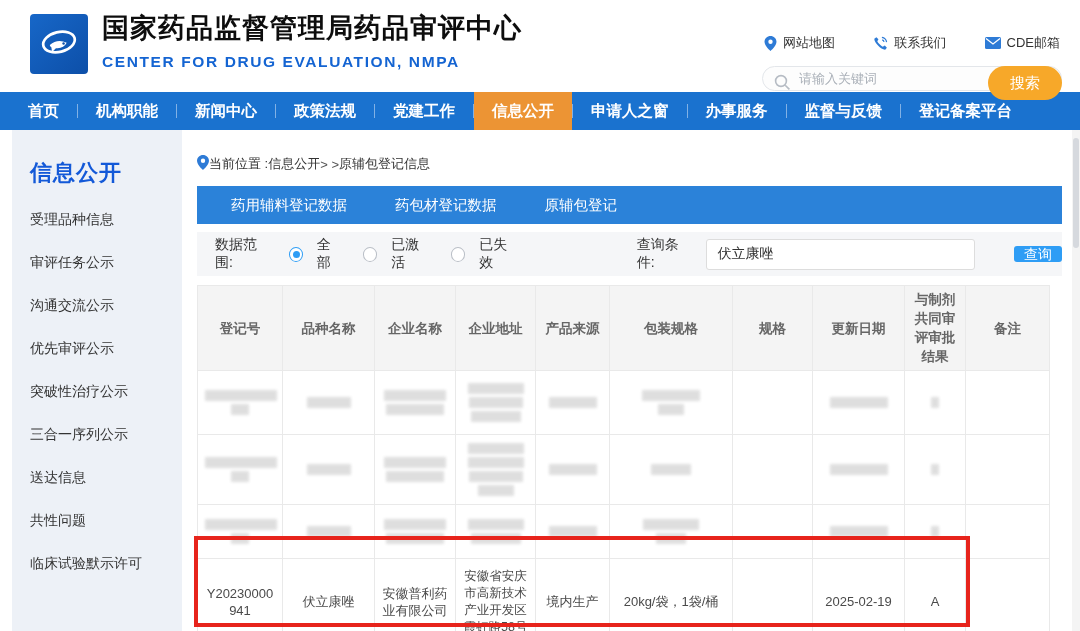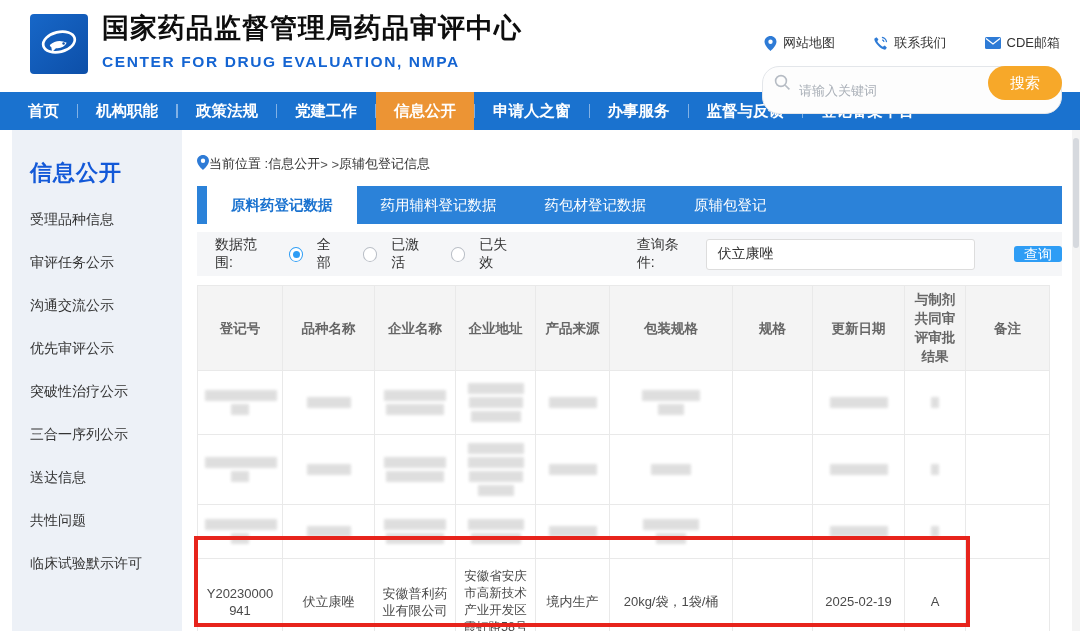--- a/index.html
+++ b/index.html
@@ -13,21 +13,21 @@
               background:linear-gradient(135deg,#1767c8,#0d4fa8); display:flex; align-items:center; justify-content:center; }
   .title-block { position:absolute; left:102px; top:10px; }
   .site-title { font-size:27px; font-weight:bold; color:#0d0d0d; letter-spacing:1px; white-space:nowrap; }
   .site-subtitle { margin-top:7px; font-size:15.5px; font-weight:bold; color:#1464d2; letter-spacing:1.6px; white-space:nowrap; }
 
   .header-right { position:absolute; right:18px; top:10px; width:300px;margin-top:24px; }
   .quick-links { display:flex; justify-content:space-between; align-items:center; padding:0 2px; }
   .quick-link { display:flex; align-items:center; gap:6px; font-size:13px; color:#333; cursor:pointer; white-space:nowrap; }
   .quick-link svg { display:block; }
   .search-bar { position:relative; margin-top:14px; height:34px; }
-  .search-input { width:100%; height:48px; border:1px solid #e3e6ea; border-radius:17px; background:#fdfdfd;
+  .search-input { width:100%; height:25px; border:1px solid #e3e6ea; border-radius:17px; background:#fdfdfd;
                   padding:0 80px 0 36px; font-size:13px; color:#666; outline:none; }
   .search-input::placeholder { color:#aab0b8; }
   .search-icon { position:absolute; left:12px; top:8px; }
   .search-btn { position:absolute; right:0; top:0; width:74px; height:34px; border:none; border-radius:17px;
                 background:#f7a829; color:#fff; font-size:15px; cursor:pointer; }
 
   
   .navbar { display:flex; align-items:center; height:38px; background:#1a72cf; padding-left:10px; }
   .nav-item { display:flex; align-items:center; height:38px; padding:0 18px; color:#fff; font-size:15.5px;
               font-weight:bold; cursor:pointer; white-space:nowrap; }
@@ -142,20 +142,21 @@
         <button class="search-btn">搜索</button>
       </div>
     </div>
   </div>
 
   <div class="navbar">
     <div class="nav-item">首页</div>
     <span class="nav-sep"></span>
     <div class="nav-item">机构职能</div>
     <span class="nav-sep"></span>
+    <div class="nav-item">新闻中心</div>
     <span class="nav-sep"></span>
     <div class="nav-item">政策法规</div>
     <span class="nav-sep"></span>
     <div class="nav-item">党建工作</div>
     <span class="nav-sep"></span>
     <div class="nav-item active">信息公开</div>
     <span class="nav-sep"></span>
     <div class="nav-item">申请人之窗</div>
     <span class="nav-sep"></span>
     <div class="nav-item">办事服务</div>
@@ -188,21 +189,20 @@
               <path d="M6 0 C2.7 0 0 2.6 0 5.8 C0 10 6 15 6 15 S12 10 12 5.8 C12 2.6 9.3 0 6 0 Z M6 8 A2.2 2.2 0 1 1 6 3.6 A2.2 2.2 0 0 1 6 8Z" fill="#2e7bd6"></path>
             </svg>
         </span>
         <span>当前位置 :</span>
         <span class="crumb-link">信息公开</span>
         <span class="crumb-sep">&gt; &gt;</span>
         <span class="crumb-link">原辅包登记信息</span>
       </div>
 
       <div class="tabbar">
-        <div class="tab active">原料药登记数据</div>
         <div class="tab">药用辅料登记数据</div>
         <div class="tab">药包材登记数据</div>
         <div class="tab">原辅包登记</div>
       </div>
 
       <div class="filter-bar">
         <span class="filter-label">数据范围:</span>
         <div class="radio-group">
           <div class="radio-option checked">
             <span class="radio-circle"></span>

